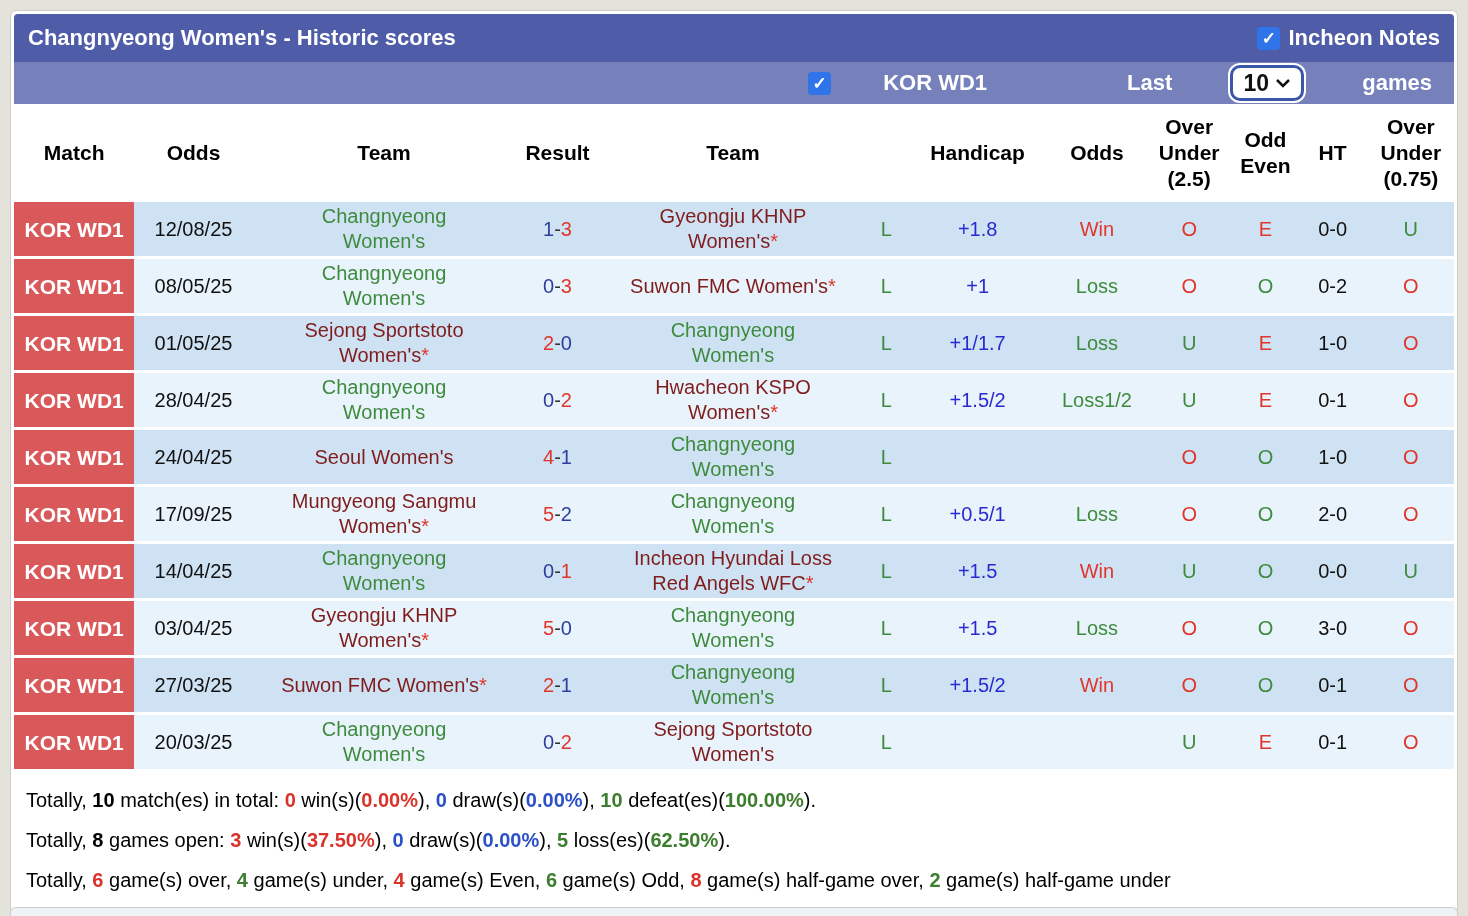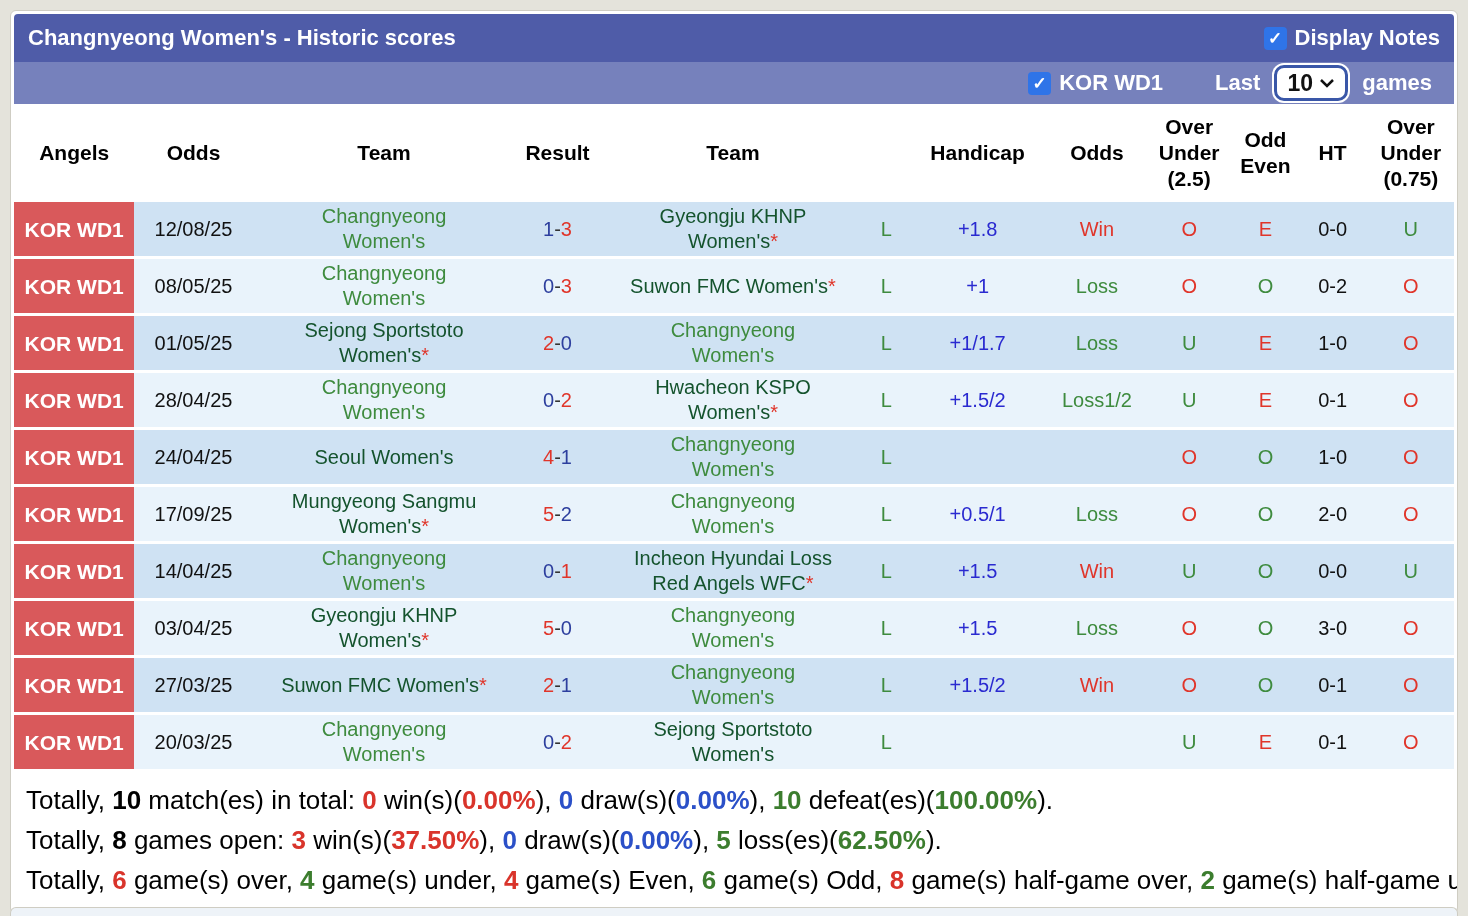--- a/index.html
+++ b/index.html
@@ -15,21 +15,21 @@
     background:var(--page-bg);
     font-family:"Liberation Sans", sans-serif;
     position:relative;
   }
   .panel{
     position:absolute; left:10px; top:10px; width:1448px;
     background:#fff; border:1px solid #cfcdc3; border-radius:6px;
     padding:3px; overflow:hidden;
   }
   
-  .bar{display:flex; align-items:center; color:#fff; font-weight:bold; padding:0 14px;}
+  .bar{display:flex; align-items:center; color:#fff; font-weight:bold; padding:0 14px;gap:44px;}
   .bar-dark{background:var(--accent-bar); height:48px; border-radius:4px 4px 0 0; font-size:22px;}
   .bar-light{background:var(--filter-bar); height:42px; justify-content:flex-end; font-size:22px;}
   .bar-right{margin-left:auto; display:flex; align-items:center; gap:8px;}
   .checkbox{
     width:23px; height:23px; background:var(--checkbox-blue);
     border-radius:4px; display:inline-flex; align-items:center; justify-content:center;
     color:#fff; font-size:17px; font-weight:bold; flex:0 0 auto;
   }
   .gap-lg{width:36px;}
   .bar-light .lbl{margin:0 8px;}
@@ -61,45 +61,45 @@
     background:var(--badge-red) !important; color:#fff; font-weight:bold; font-size:21px;
   }
   td.c-team{padding:2px 28px;}
   .star{color:var(--status-red);}
   .dash{color:#333;}
   td.c-handicap{color:var(--handicap-blue);}
   
   [data-color="green"]{color:var(--team-green);}
   [data-color="red"]{color:var(--status-red);}
   [data-color="blue"]{color:var(--score-blue);}
-  [data-color="black"]{color:#14532d;}
+  [data-color="black"]{color:#7f1d1d;}
   
   .summary{padding:8px 12px 10px 12px; background:#fff;}
-  .summary-line{font-size:26px; color:#000; line-height:40px; white-space:nowrap;}
+  .summary-line{font-size:20px; color:#000; line-height:40px; white-space:nowrap;}
   .summary-line [data-color="bold"]{font-weight:bold; color:#000;}
   .summary-line [data-color="red"]{font-weight:bold; color:var(--summary-red);}
   .summary-line [data-color="blue"]{font-weight:bold; color:var(--summary-blue);}
   .summary-line [data-color="green"]{font-weight:bold; color:var(--summary-green);}
   
   .bottom-strip{
     position:absolute; left:10px; right:10px; bottom:0; height:9px;
     background:#eef3f8; border:1px solid #cfcdc3; border-bottom:none;
     border-radius:6px 6px 0 0;
   }
 </style>
 </head>
 <body>
 
 <div class="panel">
 
   <div class="bar bar-dark">
     <span>Changnyeong Women's - Historic scores</span>
     <span class="bar-right">
       <span class="checkbox">✓</span>
-      <span>Display Notes</span>
+      <span>Incheon Notes</span>
     </span>
   </div>
 
   <div class="bar bar-light">
     <span class="checkbox">✓</span>
     <span class="lbl">KOR WD1</span>
     <span class="gap-lg"></span>
     <span class="lbl">Last</span>
     <span class="select">
       <span>10</span>
@@ -122,21 +122,21 @@
         <col class="c6">
       <col class="c7">
         <col class="c8">
         <col class="c9">
         <col class="c10">
         <col class="c11">
         <col class="c12">
     </colgroup>
     <thead>
       <tr>
-        <th>Angels</th>
+        <th>Match</th>
         <th>Odds</th>
         <th>Team</th>
         <th>Result</th>
         <th>Team</th>
         <th></th>
         <th>Handicap</th>
         <th>Odds</th>
         <th>Over
 Under
 (2.5)</th>

